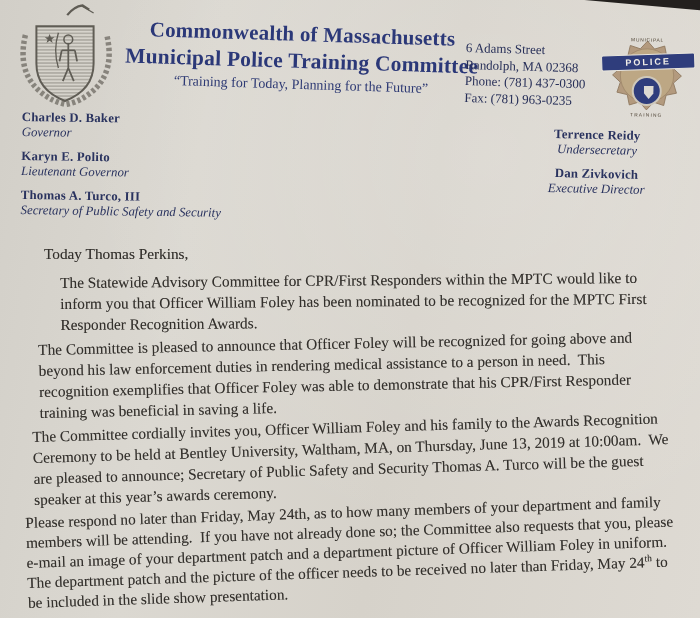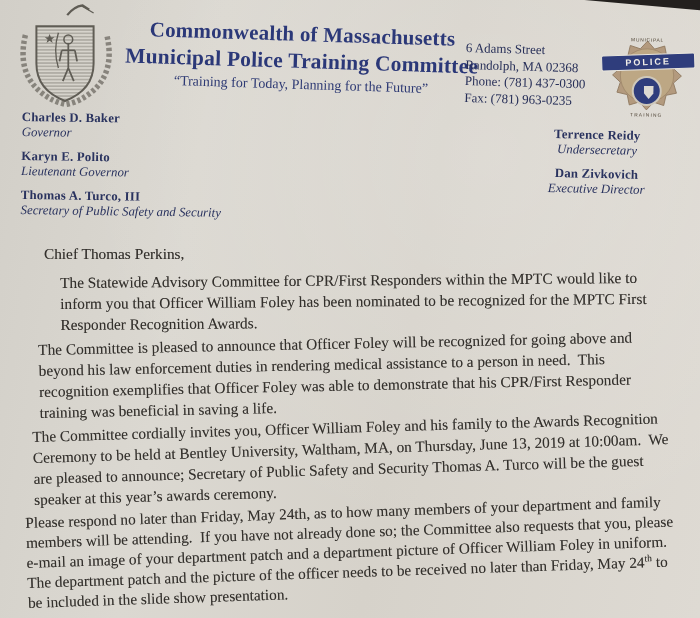--- a/index.html
+++ b/index.html
@@ -150,19 +150,19 @@
     <div class="official">
       <div class="name">Terrence Reidy</div>
       <div class="title">Undersecretary</div>
     </div>
     <div class="official">
       <div class="name">Dan Zivkovich</div>
       <div class="title">Executive Director</div>
     </div>
   </div>
 
-  <div class="body-text salutation">Chief Thomas Perkins,</div>
+  <div class="body-text salutation">Today Thomas Perkins,</div>
   <div class="body-text p1"><span>The Statewide Advisory Committee for CPR/First Responders within the MPTC would like to inform you that Officer William Foley has been nominated to be recognized for the MPTC First Responder Recognition Awards.</span></div>
   <div class="body-text p2"><span>The Committee is pleased to announce that Officer Foley will be recognized for going above and beyond his law enforcement duties in rendering medical assistance to a person in need.  This recognition exemplifies that Officer Foley was able to demonstrate that his CPR/First Responder training was beneficial in saving a life.</span></div>
   <div class="body-text p3"><span>The Committee cordially invites you, Officer William Foley and his family to the Awards Recognition Ceremony to be held at Bentley University, Waltham, MA, on Thursday, June 13, 2019 at 10:00am.  We are pleased to announce; Secretary of Public Safety and Security Thomas A. Turco will be the guest speaker at this year’s awards ceremony.</span></div>
   <div class="body-text p4"><span>Please respond no later than Friday, May 24th, as to how many members of your department and family members will be attending.  If you have not already done so; the Committee also requests that you, please e-mail an image of your department patch and a department picture of Officer William Foley in uniform.  The department patch and the picture of the officer needs to be received no later than Friday, May 24</span><sup>th</sup><span> to be included in the slide show presentation.</span></div>
 
 </div>
 
 </body></html>

